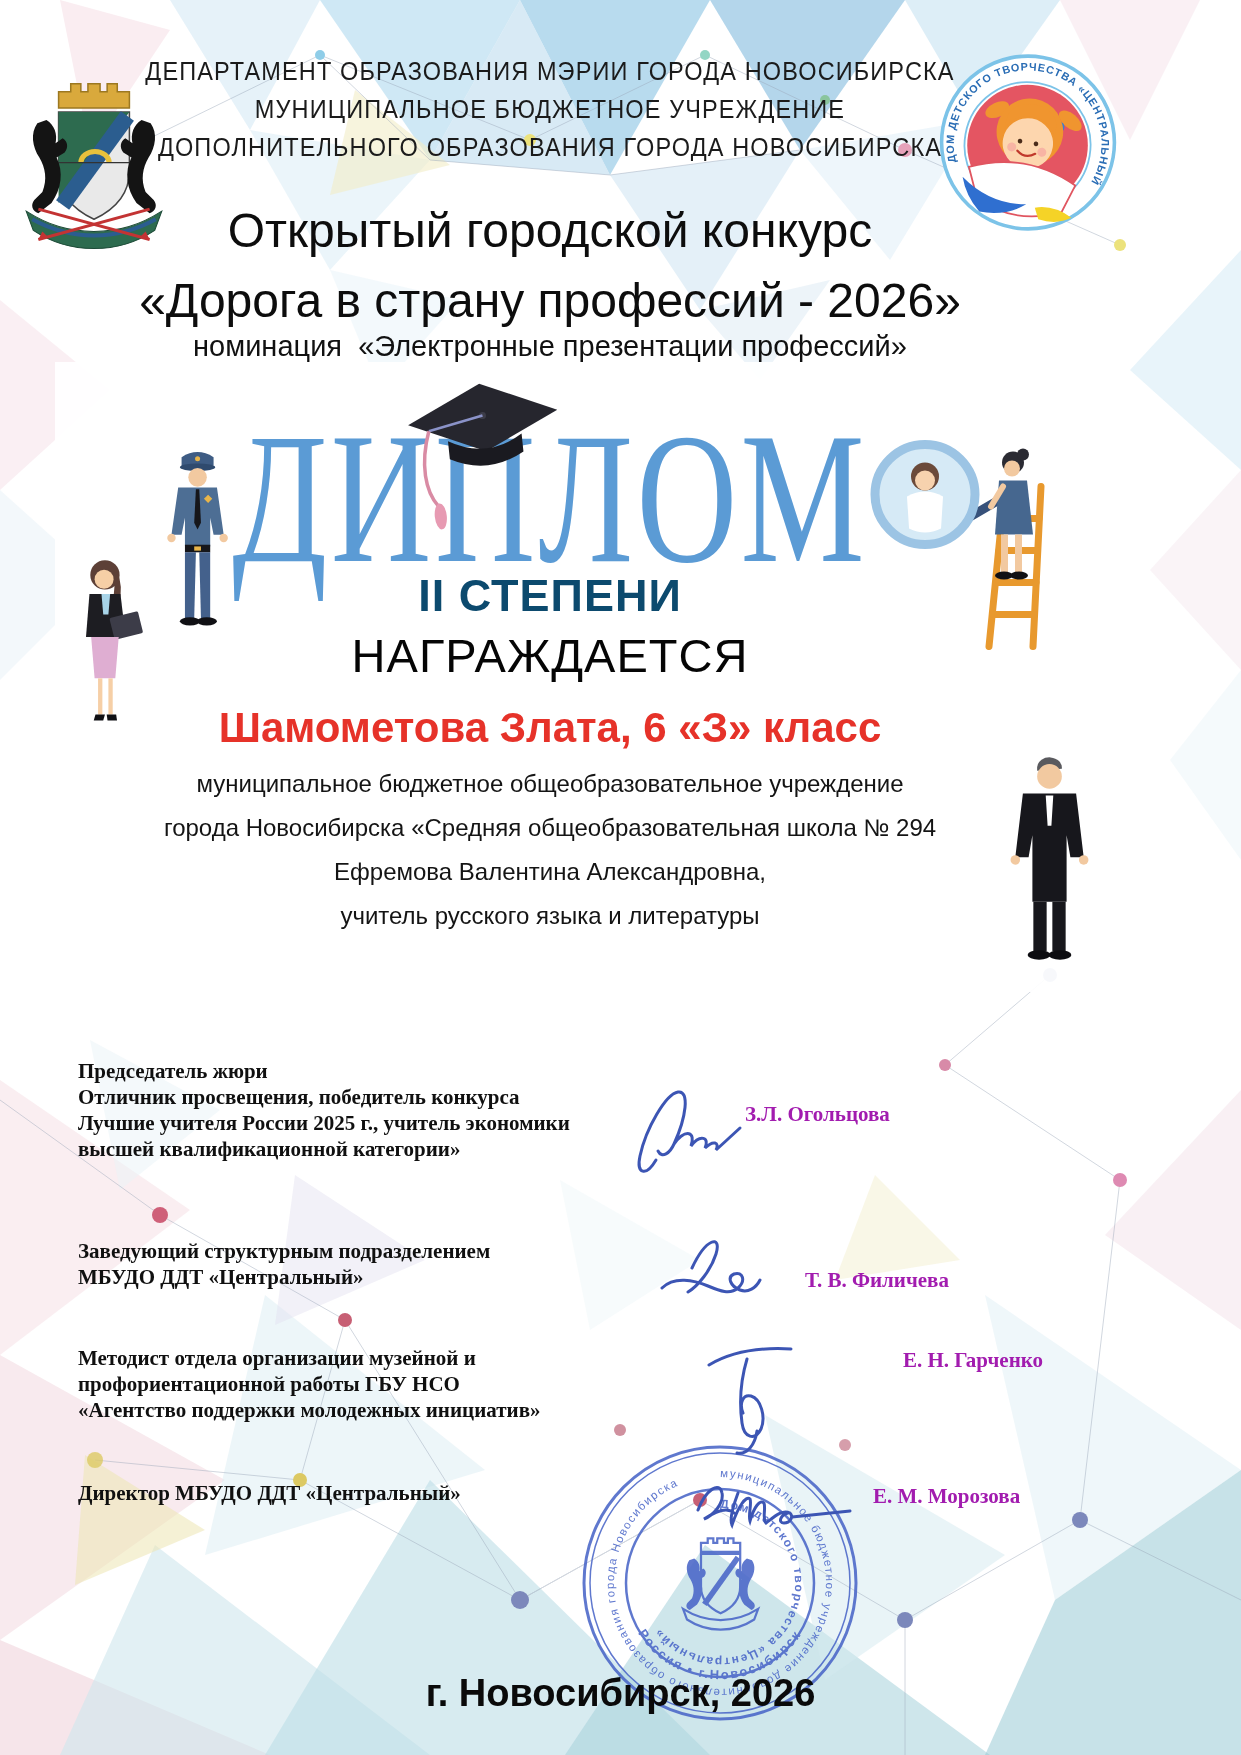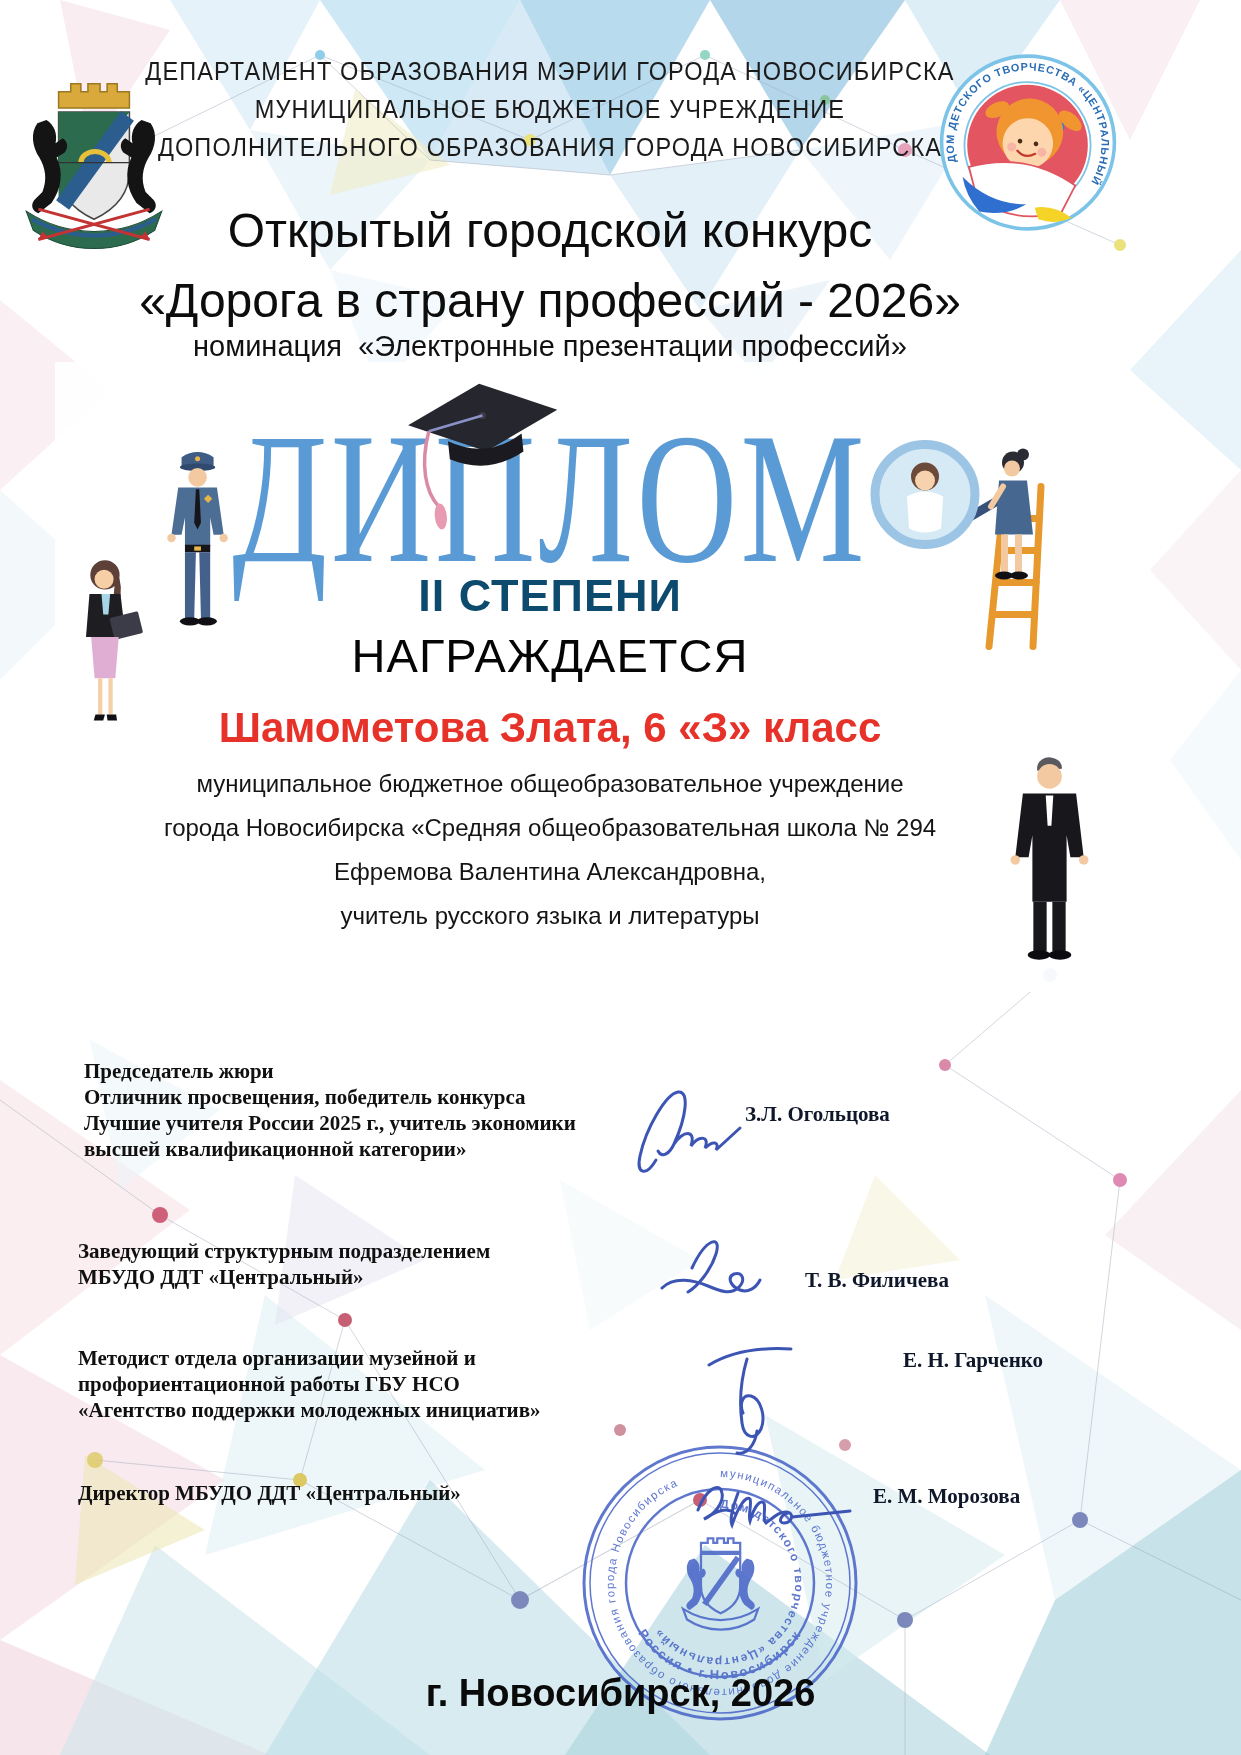--- a/index.html
+++ b/index.html
@@ -13,21 +13,21 @@
   .title{top:196px;font-size:48px;line-height:70px;color:#0d0d0d;}
   .nomination{top:330px;font-size:29px;color:#111;white-space:pre-wrap;}
   .dip-word{top:408px;font-family:"Liberation Serif","DejaVu Serif",serif;font-size:170px;line-height:170px;
             color:#5b9bd5;letter-spacing:4px;transform:scale(.82,1.1);transform-origin:50% 20%;z-index:2;}
   .degree{top:570px;font-size:45px;font-weight:bold;letter-spacing:1px;color:#0c4a6e;z-index:4;}
   .award{top:628px;font-size:47px;font-weight:normal;letter-spacing:1px;color:#050505;z-index:4;}
   .winner{top:688px;font-size:42px;font-weight:bold;color:#e63229;z-index:4;margin-top:16px;}
   .school{top:762px;font-size:24px;line-height:44px;color:#141414;z-index:4;text-align:center;}
   .jury-block{font-family:"Liberation Serif","DejaVu Serif",serif;font-weight:bold;font-size:21px;
               line-height:26px;color:#101010;z-index:4;}
-  .sig-name{font-family:"Liberation Serif","DejaVu Serif",serif;font-weight:bold;font-size:21px;color:#0f172a;z-index:4;}
+  .sig-name{font-family:"Liberation Serif","DejaVu Serif",serif;font-weight:bold;font-size:21px;color:#a21caf;z-index:4;}
   .footer{left:0;width:1241px;top:1672px;text-align:center;font-size:38px;font-weight:bold;color:#0a0a0a;z-index:5;}
   .sig{z-index:4;}
   .stamp{z-index:3;opacity:.88;}
   .fig{z-index:2;}
   .capicon{z-index:4;}
   .logo{z-index:3;transform:rotate(10deg);}
 </style>
 </head>
 <body>
 
@@ -253,21 +253,21 @@
   <div class="abs col award">НАГРАЖДАЕТСЯ</div>
   <div class="abs col winner">Шамометова Злата, 6 «З» класс</div>
 
   <div class="abs col school">
     <div>муниципальное бюджетное общеобразовательное учреждение</div>
     <div>города Новосибирска «Средняя общеобразовательная школа № 294</div>
     <div>Ефремова Валентина Александровна,</div>
     <div>учитель русского языка и литературы</div>
   </div>
 
-  <div class="abs jury-block" style="left:84px;top:1058px">
+  <div class="abs jury-block" style="left:78px;top:1058px">
     <div>Председатель жюри</div>
     <div>Отличник просвещения, победитель конкурса</div>
     <div>Лучшие учителя России 2025 г., учитель экономики</div>
     <div>высшей квалификационной категории»</div>
   </div>
   <svg class="abs sig" style="left:628px;top:1082px;width:130px;height:110px" viewBox="0 0 130 110">
     <path d="M28,78 C18,95 8,92 12,74 C18,46 38,12 50,10 C62,8 58,36 46,62 C42,71 34,77 30,69 M46,62 C58,46 68,50 63,64 C72,52 82,55 77,66 C85,58 92,60 88,68 L112,46" fill="none" stroke="#3c55b4" stroke-width="3" stroke-linecap="round"></path>
   </svg>
   <div class="abs sig-name" style="left:745px;top:1102px">З.Л. Огольцова</div>
 

